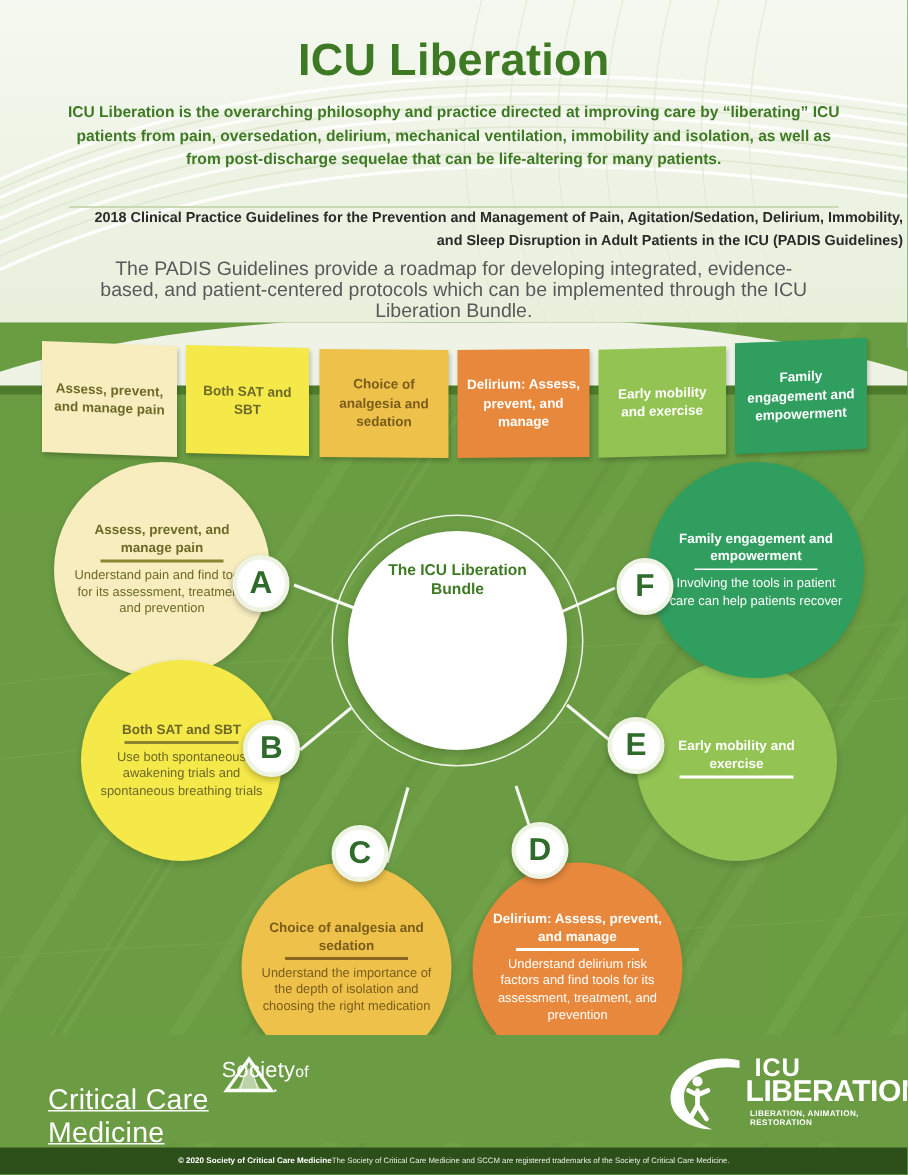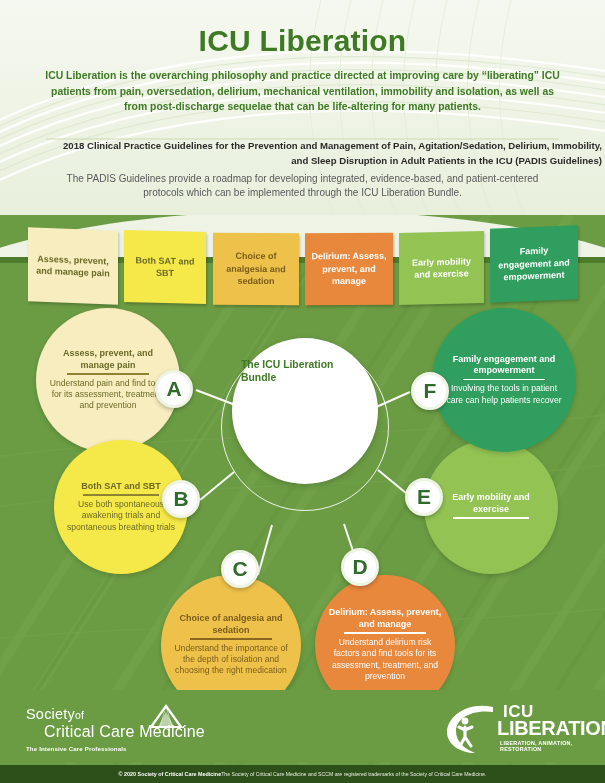--- a/index.html
+++ b/index.html
@@ -25,21 +25,21 @@
     position:absolute;left:40px;top:68px;width:525px;text-align:center;
     font-size:10.4px;font-weight:bold;color:#3e7a23;line-height:15.5px;
   }
   .divider-wrap{position:absolute;left:0;top:126px;width:605px;height:2px;}
   .padis-title{
     position:absolute;left:32px;top:138px;width:541px;text-align:right;
     font-size:9.6px;font-weight:bold;color:#2a2a2a;line-height:15px;margin-left:29px;
   }
   .padis-body{
     position:absolute;left:60px;top:172px;width:485px;text-align:center;
-    font-size:10px;color:#58595b;line-height:14px;
+    font-size:13px;color:#58595b;line-height:14px;
   }
 
   
   .green-body{
     position:absolute;left:0;top:215px;width:605px;height:568px;
     background:#6b9c43;overflow:hidden;
   }
   .green-texture{position:absolute;left:0;top:0;width:605px;height:568px;opacity:.5;}
   .green-arc{position:absolute;left:-10px;top:-4px;width:625px;height:60px;}
 
@@ -61,24 +61,24 @@
     text-align:center;box-sizing:border-box;
     box-shadow:0 2px 5px rgba(0,0,0,.16);
   }
   .bubble .bhead{
     font-size:9px;font-weight:bold;line-height:11.5px;padding-bottom:2px;
   }
   .bubble .brule{height:1.4px;width:68%;margin:0 0 3px 0;}
   .bubble .bbody{font-size:8.6px;line-height:11.4px;font-weight:normal;}
 
   .center-bubble{
-    position:absolute;left:232px;top:38px;width:146px;height:146px;border-radius:50%;
+    position:absolute;left:232px;top:54px;width:146px;height:146px;border-radius:50%;
     background:#ffffff;
     display:flex;flex-direction:column;align-items:center;justify-content:flex-start;
-    box-sizing:border-box;padding:20px 9px 0 9px;
+    text-align:center;box-sizing:border-box;padding:20px 9px 0 9px;
     box-shadow:0 2px 6px rgba(0,0,0,.18);
   }
   .center-bubble .chead{font-size:10.4px;font-weight:bold;color:#3e7a23;line-height:13px;}
   .center-bubble .cbody{font-size:9.1px;color:#3a3a3a;line-height:12.3px;margin-top:6px;}
   .center-ring{
     position:absolute;left:221px;top:43px;width:168px;height:168px;border-radius:50%;
     border:1.6px solid rgba(255,255,255,.88);box-sizing:border-box;
   }
 
   .badge{
@@ -87,23 +87,23 @@
     display:flex;align-items:center;justify-content:center;
     font-size:21px;font-weight:bold;color:#2f6b2a;
     box-shadow:0 2px 4px rgba(0,0,0,.25);z-index:6;
   }
   .connectors{position:absolute;left:0;top:0;width:605px;height:410px;z-index:2;}
 
   
   .footer{position:absolute;left:0;top:690px;width:605px;height:93px;}
   .footer-band{position:absolute;left:0;top:0;width:605px;height:72px;background:#6b9c43;}
   .sccm-logo{position:absolute;left:26px;top:706px;width:180px;}
-  .sccm-l1{font-size:14.5px;color:#ffffff;letter-spacing:.2px;}
+  .sccm-l1{font-size:14.5px;color:#ffffff;letter-spacing:.2px;text-align:right;}
   .sccm-l1 em{font-style:normal;font-size:10.5px;}
-  .sccm-l2{font-size:16px;color:#ffffff;margin-left:18px;margin-top:1px;letter-spacing:.2px;}
+  .sccm-l2{font-size:19px;color:#ffffff;margin-left:6px;margin-top:1px;letter-spacing:.2px;text-decoration:underline;}
   .sccm-tag{font-size:6.1px;font-weight:bold;color:#ffffff;margin-top:4px;letter-spacing:.15px;}
   .sccm-mark{position:absolute;left:148px;top:704px;}
 
   .icul-logo{position:absolute;left:445px;top:703px;width:140px;height:52px;}
   .icul-icu{position:absolute;left:58px;top:-1px;font-size:17px;font-weight:bold;color:#ffffff;letter-spacing:.5px;}
   .icul-lib{position:absolute;left:52px;top:14px;font-size:20px;font-weight:bold;color:#ffffff;letter-spacing:-.3px;}
   .icul-tag{position:absolute;left:55px;top:37px;font-size:5.4px;font-weight:bold;color:#ffffff;letter-spacing:.25px;}
 
   .copyright-bar{
     position:absolute;left:0;top:765px;width:605px;height:18px;background:#2d4f1a;

